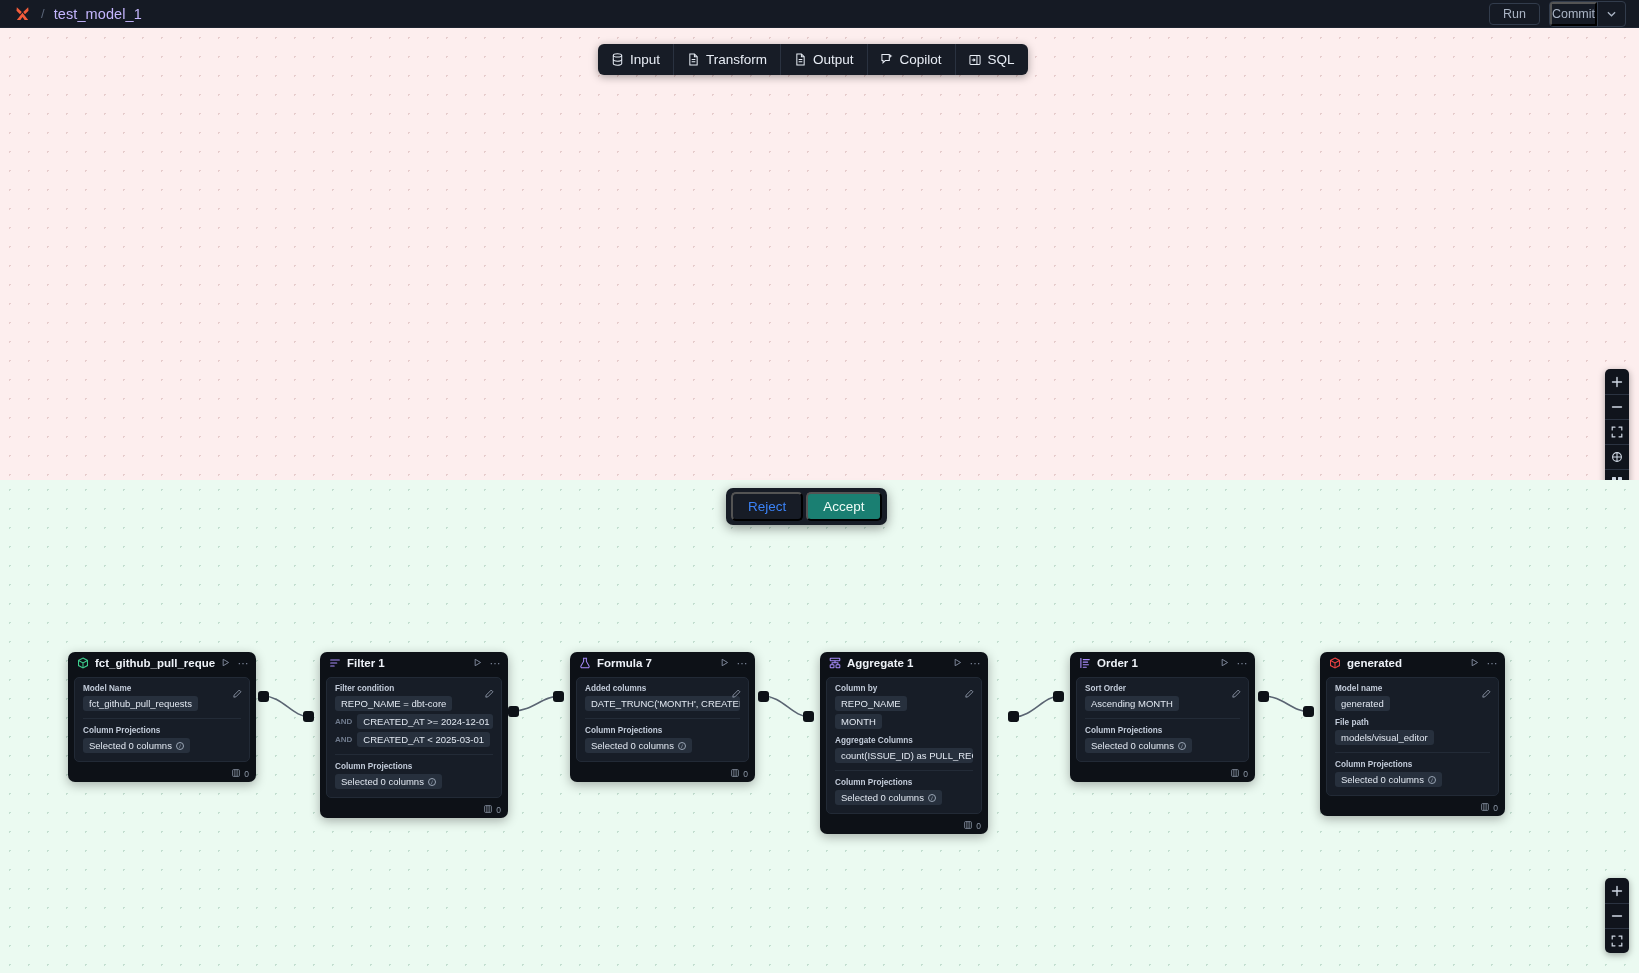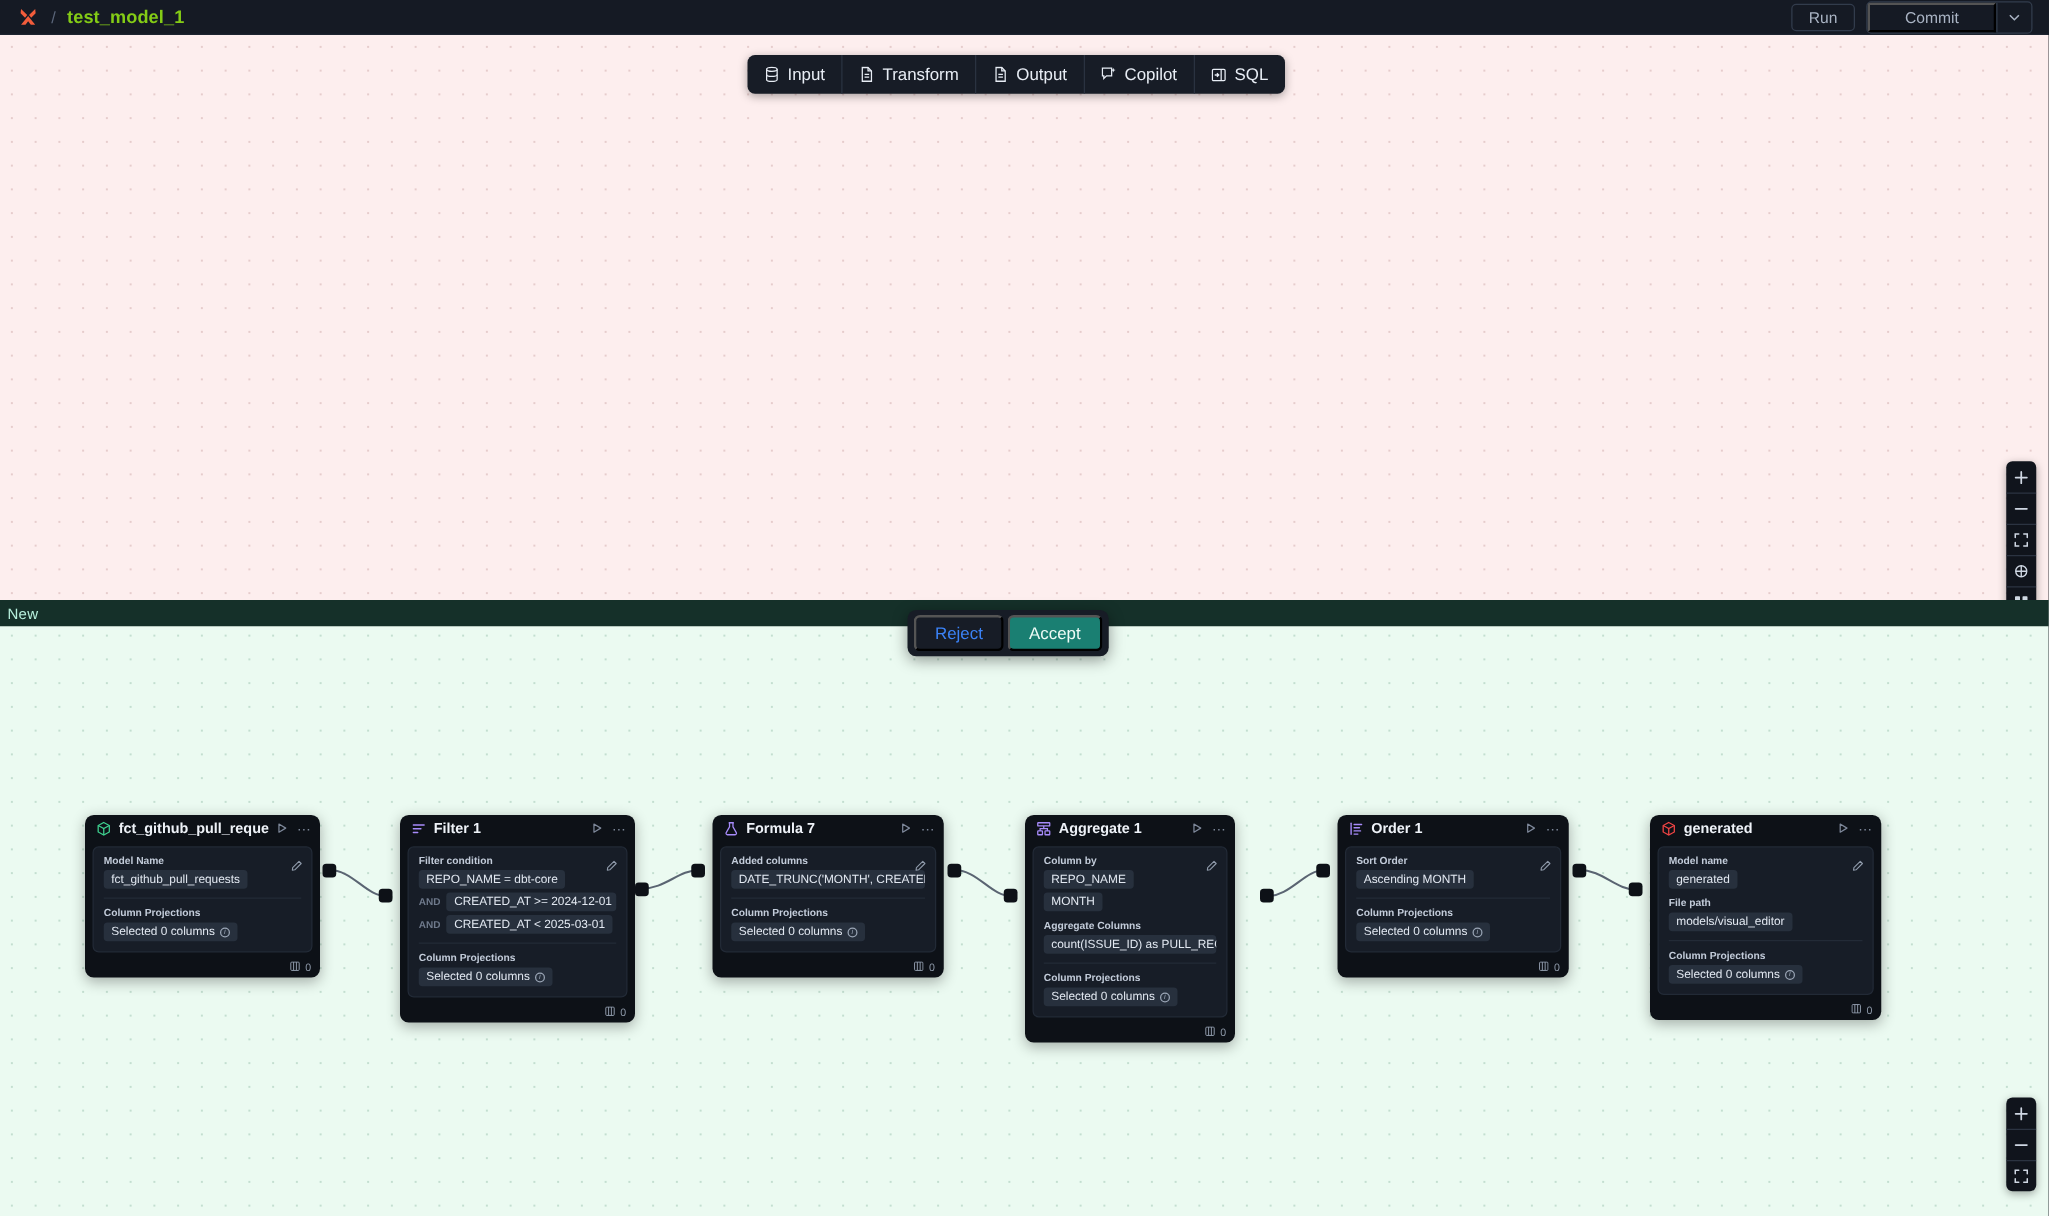--- a/index.html
+++ b/index.html
@@ -13,28 +13,28 @@
   #app { position: relative; width: 1639px; height: 973px; }
 
   
   .topbar {
     position: absolute; left:0; top:0; width:1639px; height:28px;
     background:#151a24; display:flex; align-items:center;
     border-bottom:1px solid #1d2430; z-index:60;
   }
   .logo-x { margin-left:13px; width:18px; height:18px; display:flex; align-items:center; justify-content:center; }
   .bc-sep { color:#5b667a; font-size:13px; margin:0 9px 0 10px; }
-  .bc-title { color:#84cc16; font-size:14.5px; font-weight:700; letter-spacing:.1px; }
+  .bc-title { color:#c4b5fd; font-size:14.5px; font-weight:400; letter-spacing:.1px; }
   .topbar-right { margin-left:auto; display:flex; align-items:center; gap:9px; margin-right:13px; }
   .btn-run {
     color:#aab4c4; font-size:12.5px; padding:3px 13px;
     border:1px solid #323c4c; border-radius:4px; background:transparent;
   }
   .commit-group { display:flex; border:1px solid #323c4c; border-radius:4px; overflow:hidden; }
-  .btn-commit { color:#aab4c4; font-size:12.5px; padding:3px 28px; background:transparent; }
+  .btn-commit { color:#aab4c4; font-size:12.5px; padding:3px 0; background:transparent; }
   .btn-commit-caret {
     color:#aab4c4; font-size:10px; padding:3px 9px; background:transparent;
     border-left:1px solid #323c4c; display:flex; align-items:center;
   }
 
   
   .pane { position:absolute; left:0; width:1639px; overflow:hidden; }
   .pane-current { top:28px; height:452px; }
   .pane-new     { top:480px; height:493px; }
 
@@ -256,21 +256,20 @@
             <path d="M8.6 1.6v9.8"></path>
             <path d="M3 6.5h3.2M4.9 4.9l1.6 1.6-1.6 1.6"></path>
         </svg>
       </span>
       <span>SQL</span>
     </div>
   </div>
 
   <div class="pane pane-new">
     <div class="canvas canvas-new"></div>
-    <div class="pane-label label-new">New</div>
 
     <svg class="edges">
       <g fill="none" stroke="#5a6472" stroke-width="1.6">
         <path d="M263,216 C283,216 292,237 310,237"></path>
         <path d="M513,231 C533,231 542,216 560,216"></path>
         <path d="M763,216 C783,216 792,237 810,237"></path>
         <path d="M1013,237 C1033,237 1043,216 1060,216"></path>
         <path d="M1263,216 C1283,216 1292,232 1310,232"></path>
       </g>
     </svg>

